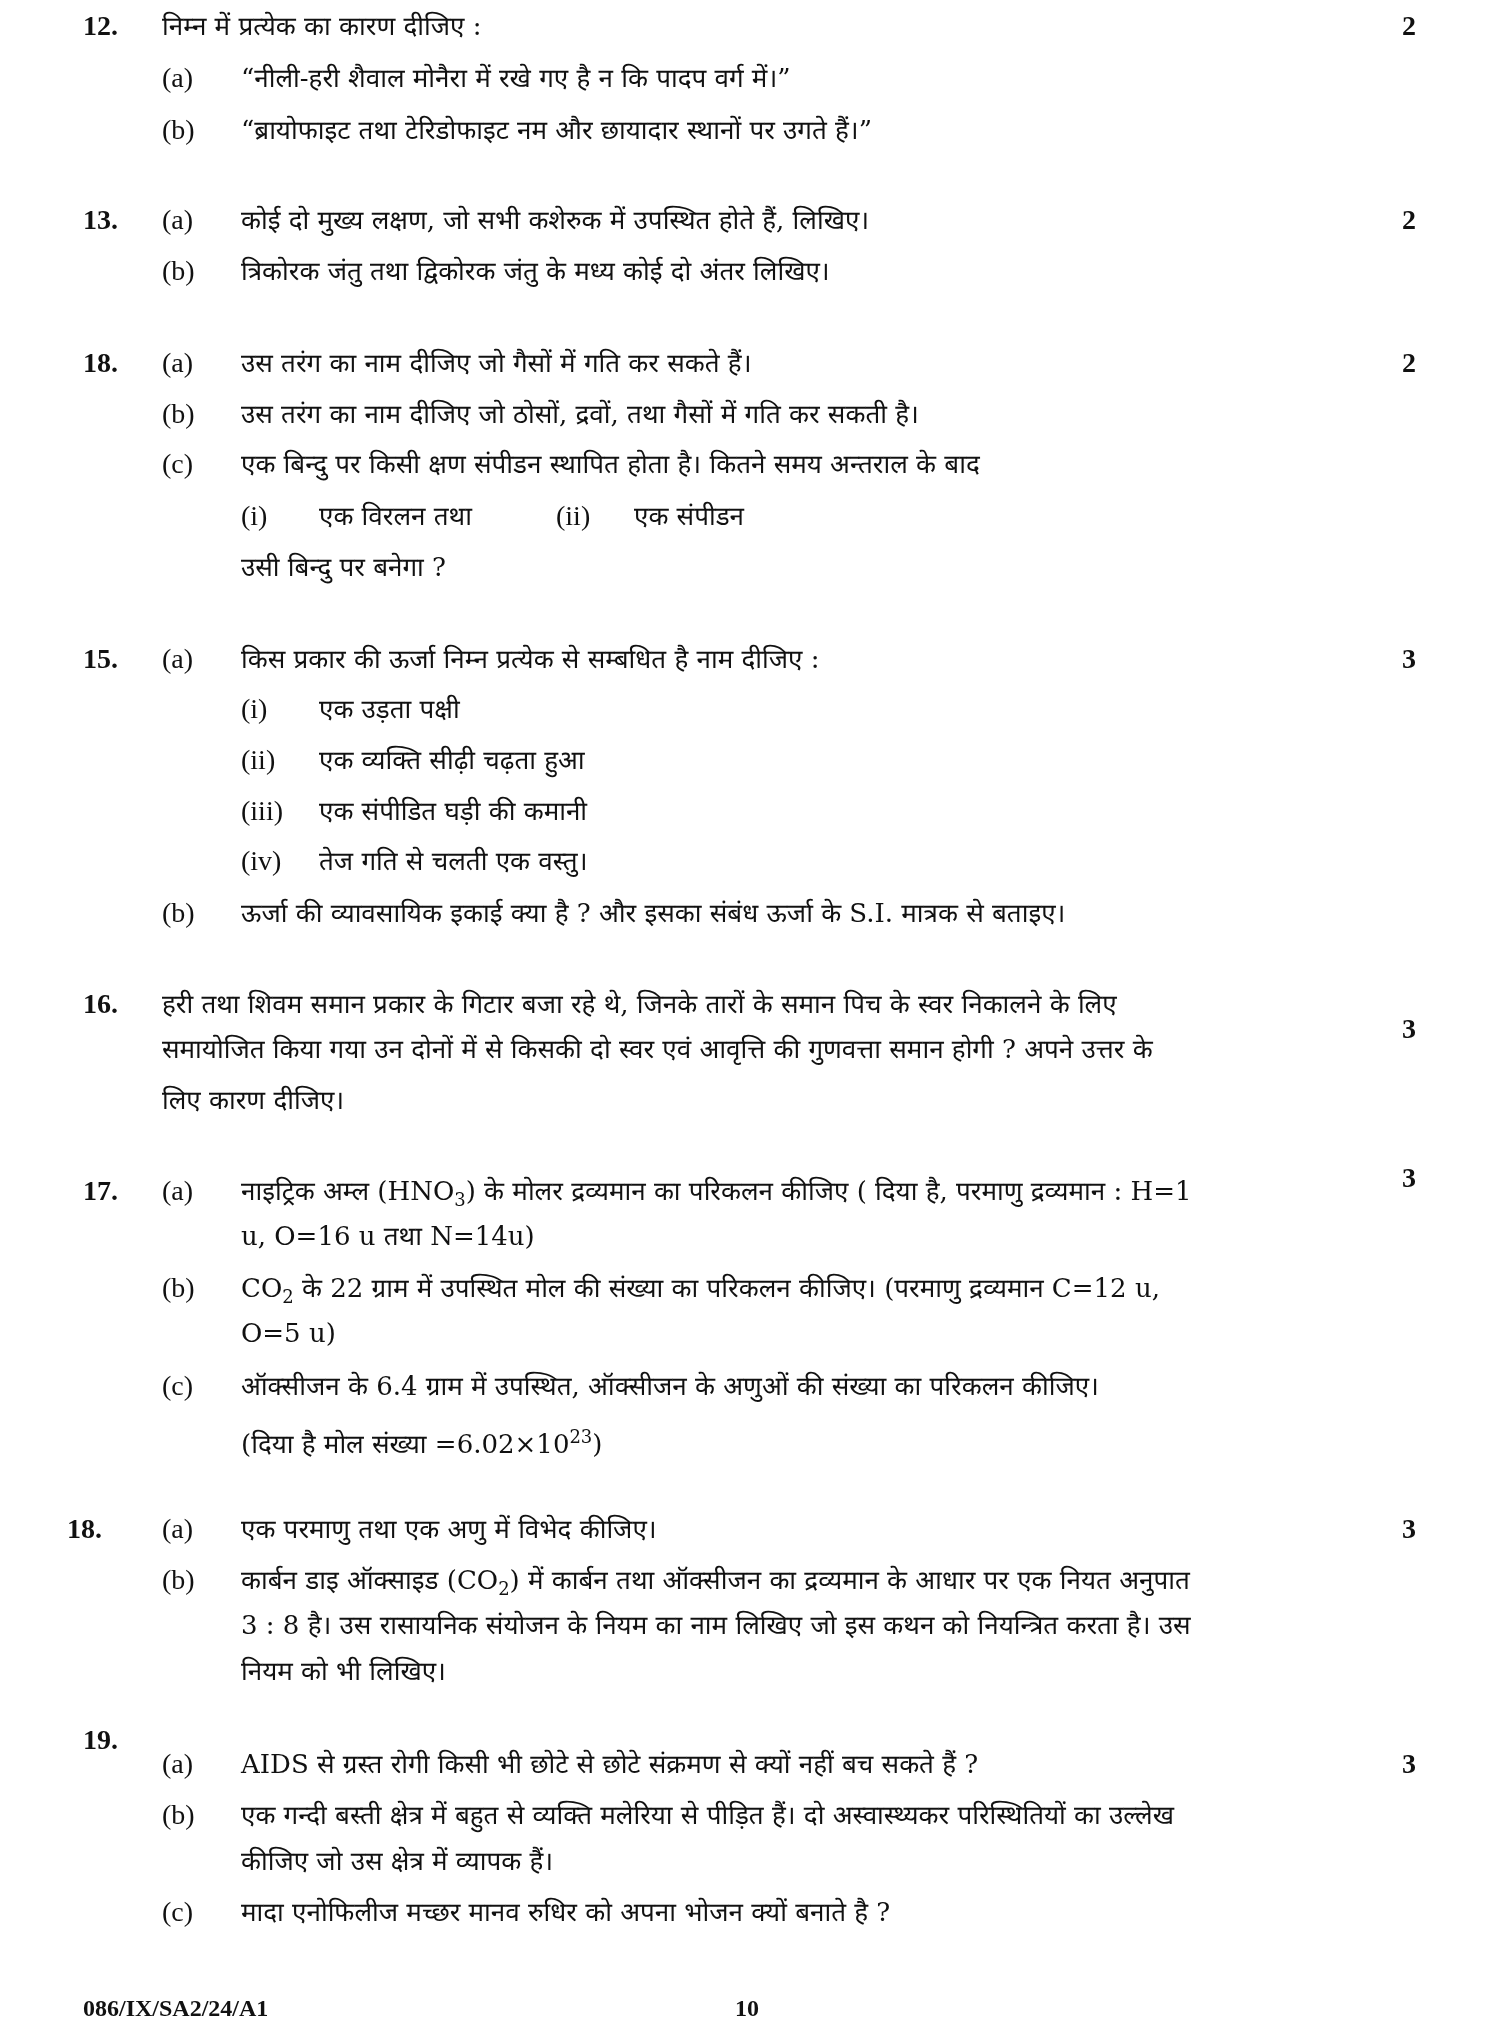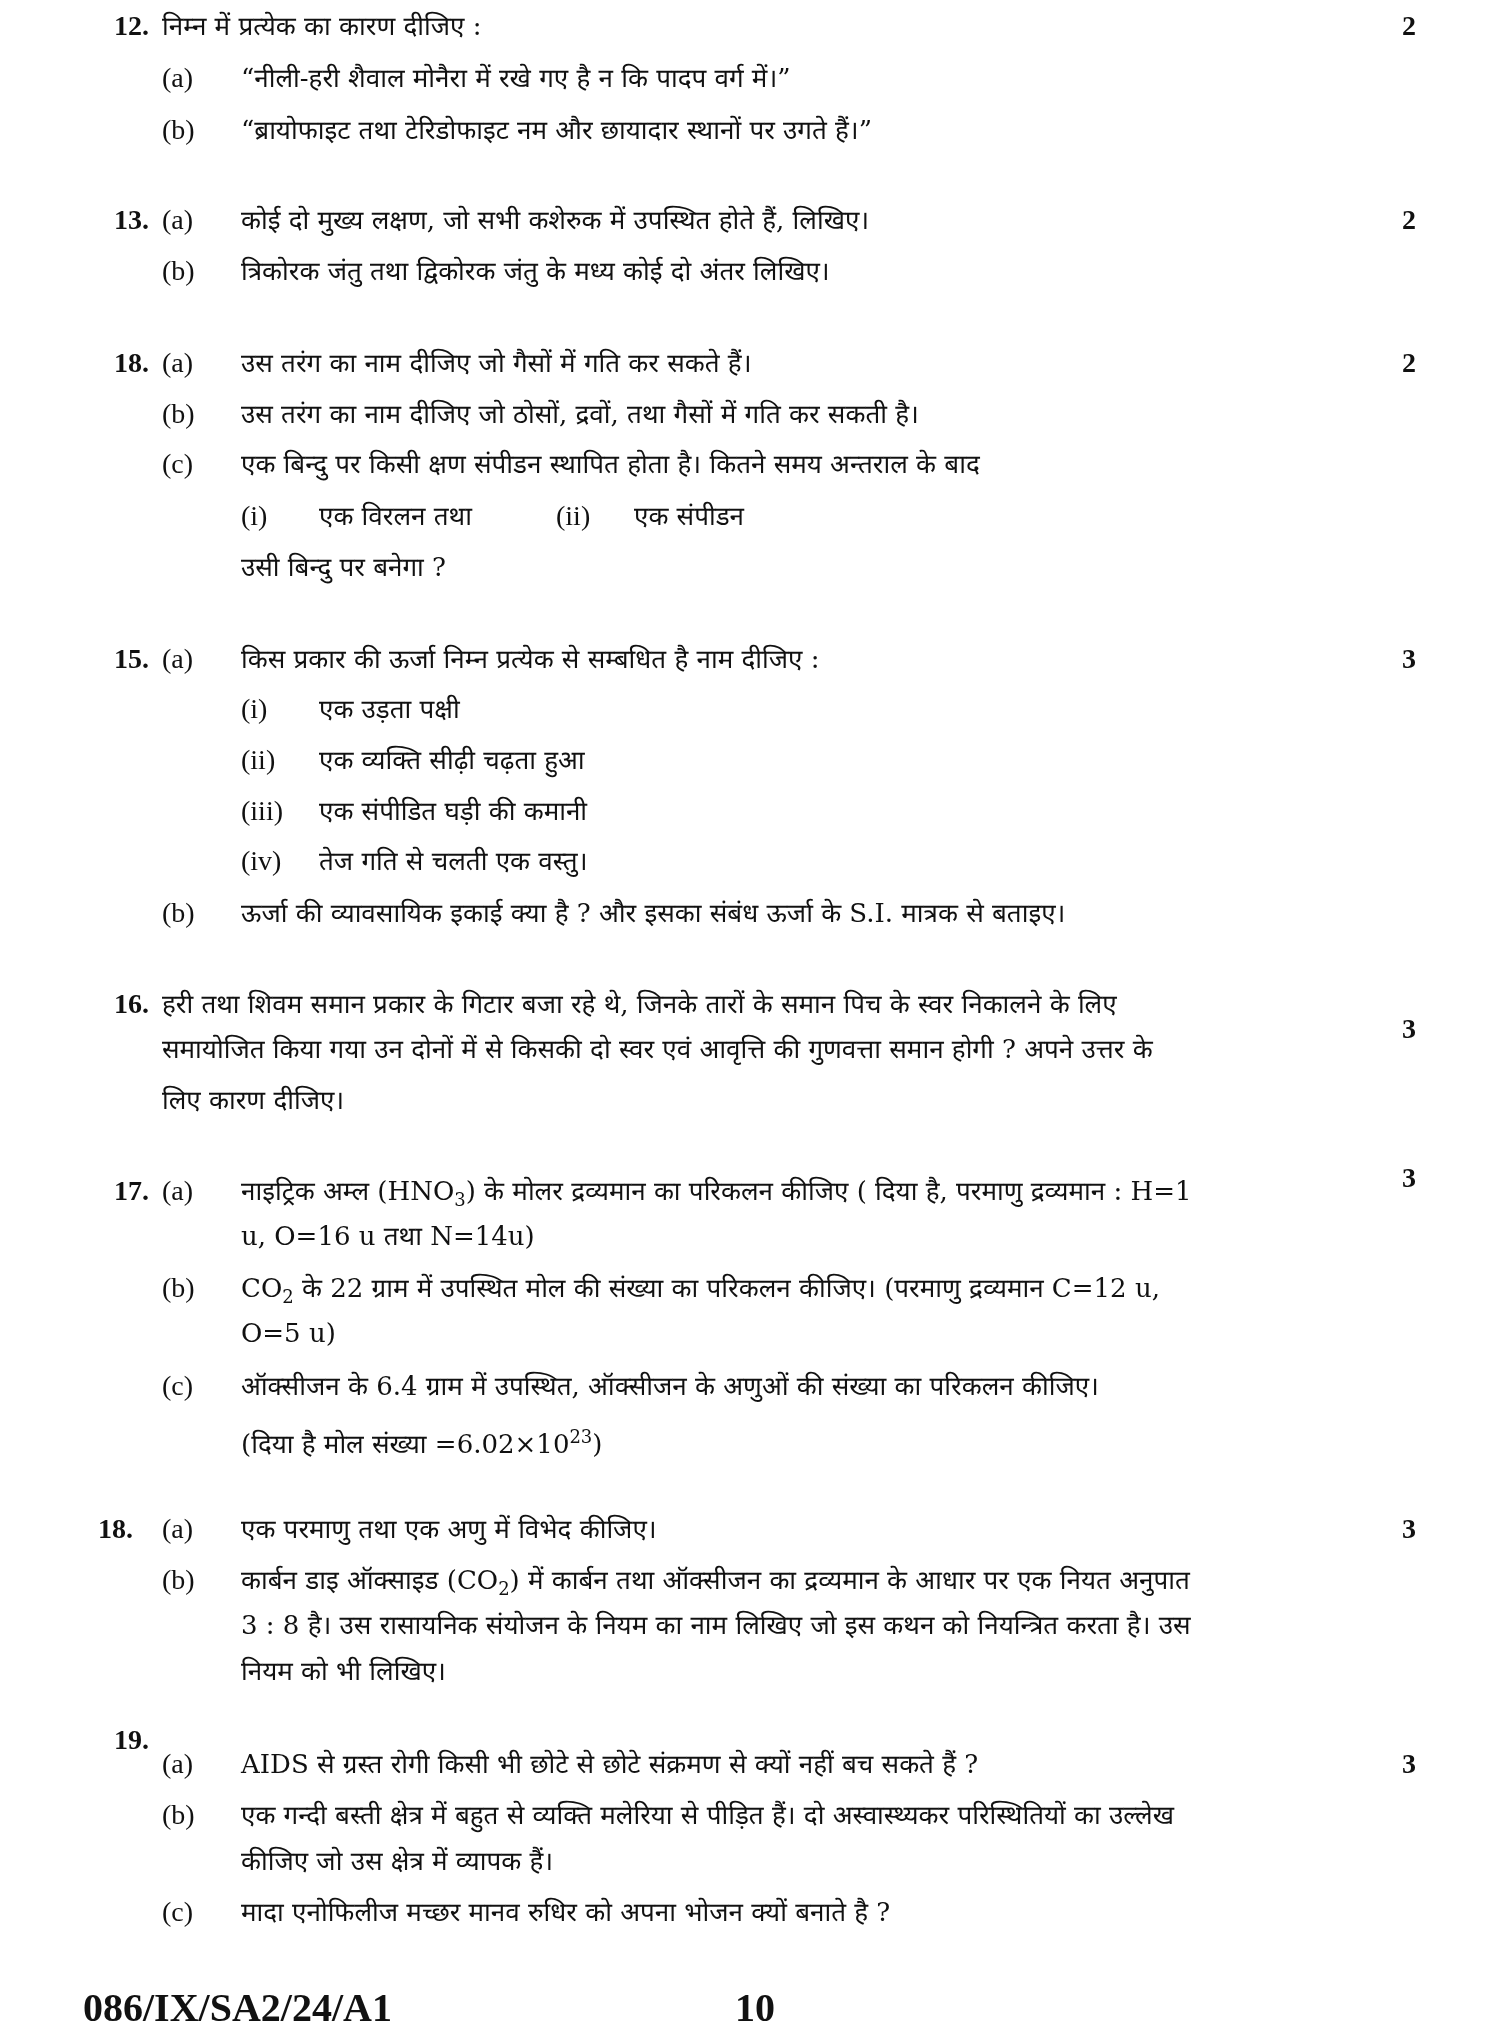--- a/index.html
+++ b/index.html
@@ -1,22 +1,22 @@
 <!DOCTYPE html>
 <html><head>
 <meta charset="utf-8">
 <style>
   html,body{margin:0;padding:0;background:#fff;}
   body{width:1504px;height:2034px;position:relative;overflow:hidden;color:#111;
        font-family:"DejaVu Serif","Liberation Serif",serif;}
   .ln{position:absolute;font-size:26px;line-height:34px;white-space:nowrap;transform:translateY(-17px);}
-  .qn{font-weight:bold;font-family:"Liberation Serif",serif;font-size:28px;margin-left:31px;}
+  .qn{font-weight:bold;font-family:"Liberation Serif",serif;font-size:28px;}
   .lbl{font-family:"Liberation Serif",serif;font-size:28px;}
   .mk{font-weight:bold;font-family:"Liberation Serif",serif;font-size:28px;}
-  .ft{font-weight:bold;font-family:"Liberation Serif",serif;font-size:40px;}
+  .ft{font-weight:bold;font-family:"Liberation Serif",serif;font-size:24px;}
   sub,sup{font-size:18px;}
 </style>
 </head>
 <body>
 
 <div>
   <div class="ln qn" style="left:83px;top:26px">12.</div>
   <div class="ln" style="left:162px;top:26px">निम्न में प्रत्येक का कारण दीजिए :</div>
   <div class="ln mk" style="left:1402px;top:26px">2</div>
   <div class="ln lbl" style="left:162px;top:78px">(a)</div>

